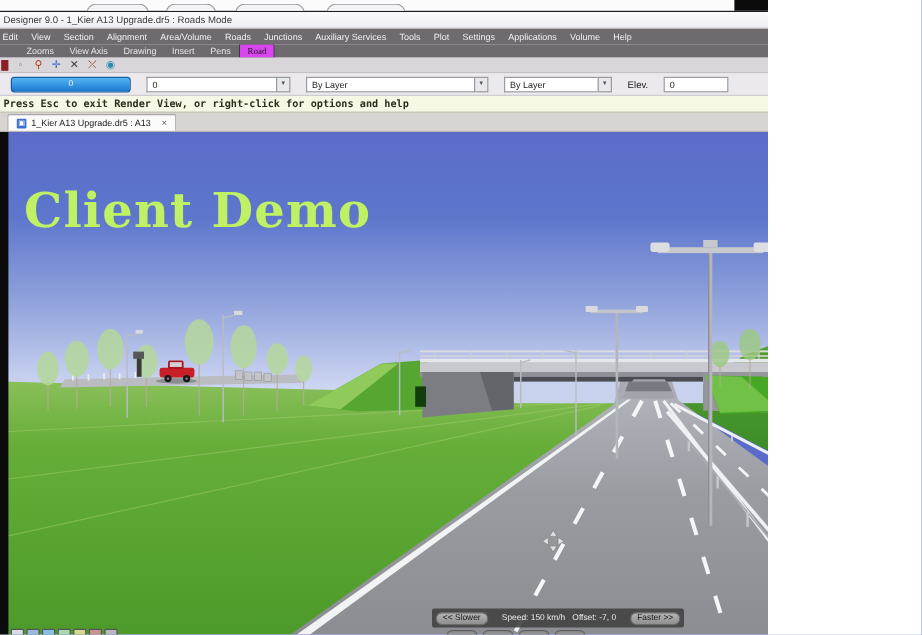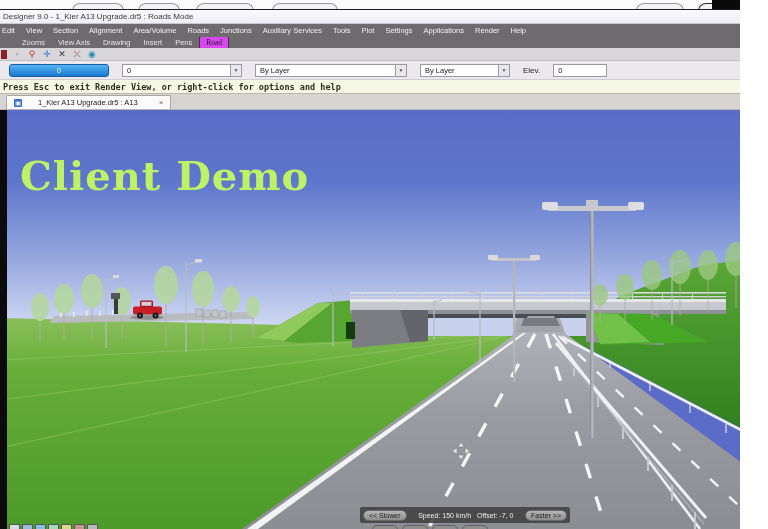--- a/index.html
+++ b/index.html
@@ -1,17 +1,17 @@
 <!DOCTYPE html>
 <html><head>
 <meta charset="utf-8">
 <style>
   * { margin:0; padding:0; box-sizing:border-box; }
   html,body { width:768px; height:529px; overflow:hidden; font-family:"Liberation Sans", sans-serif; }
-  .app { position:relative; width:740px; height:529px; background:#e8e6ea; overflow:hidden; }
+  .app { position:relative; width:640px; height:529px; background:#e8e6ea; overflow:hidden; }
 
   
   .top-strip { position:relative; height:10px; background:#fbfbfc; border-bottom:1px solid #1c1c1c; overflow:hidden; }
   .ghost-tab { position:absolute; top:3px; height:14px; border:1px solid #9a9aa0; border-bottom:none; border-radius:8px 8px 0 0; background:#f4f4f6; }
   .black-corner { position:absolute; top:0; right:0; width:28px; height:10px; background:#0a0a0a; }
 
   .title-bar { height:14px; background:linear-gradient(#faf9fc,#efeef4); border-bottom:1px solid #c9c8ce;
                display:flex; align-items:center; padding-left:3px; font-size:8px; color:#3a3a3e; }
 
   .menu-bar { height:13px; background:#6f6a6e; display:flex; align-items:center; gap:1px; padding-left:0; overflow:hidden; }
@@ -35,21 +35,21 @@
            display:flex; align-items:center; padding-left:4px; }
   .arrow-box { width:12px; height:13px; background:#e9e8ec; border:1px solid #9a9aa2;
                display:flex; align-items:center; justify-content:center; font-size:5px; color:#555; }
   .plain-label { font-size:8px; color:#222; }
 
   .status-bar { height:14px; background:#f6f8e6; border-bottom:1px solid #b9b9a9; display:flex; align-items:center; padding-left:3px; }
   .status-text { font-family:"DejaVu Sans Mono", monospace; font-size:8.5px; font-weight:bold; color:#2d2d1c; }
 
   .doc-tab-bar { height:16px; background:#d7d4d2; display:flex; align-items:flex-end; padding-left:6px; border-bottom:1px solid #b9b7b5; }
   .doc-tab { height:14px; background:#fcfbfb; border:1px solid #a8a6a4; border-bottom:none; border-radius:2px 2px 0 0;
-             display:flex; align-items:center; gap:16px; padding:0 7px; }
+             display:flex; align-items:center; gap:4px; padding:0 7px; }
   .doc-tab-icon { width:8px; height:8px; background:#3a6fd0; border-radius:1px; color:#fff; font-size:6px; line-height:8px; text-align:center; }
   .doc-tab-label { font-size:7.5px; color:#222; }
   .doc-tab-close { font-size:8px; color:#666; margin-left:5px; }
 
   .viewport { position:relative; width:768px; height:419px; overflow:hidden; background:#5a6cc8; }
   .vp-left-edge { position:absolute; left:0; top:0; width:7px; height:419px; background:#0b0b0b; z-index:9; }
 
   .watermark { position:absolute; left:20px; top:42px; z-index:5;
                font-family:"DejaVu Serif", serif; font-weight:bold; font-size:40px; color:#bef264; letter-spacing:1px; }
 
@@ -95,21 +95,21 @@
       <span class="menu-item">Section</span>
       <span class="menu-item">Alignment</span>
       <span class="menu-item">Area/Volume</span>
       <span class="menu-item">Roads</span>
       <span class="menu-item">Junctions</span>
       <span class="menu-item">Auxiliary Services</span>
       <span class="menu-item">Tools</span>
       <span class="menu-item">Plot</span>
       <span class="menu-item">Settings</span>
       <span class="menu-item">Applications</span>
-      <span class="menu-item">Render</span>
+      <span class="menu-item">Volume</span>
       <span class="menu-item">Help</span>
     </div>
 
   <div class="ribbon-row">
       <span class="ribbon-tab">Zooms</span>
       <span class="ribbon-tab">View Axis</span>
       <span class="ribbon-tab">Drawing</span>
       <span class="ribbon-tab">Insert</span>
       <span class="ribbon-tab">Pens</span>
       <span class="ribbon-tab active">Road</span>

